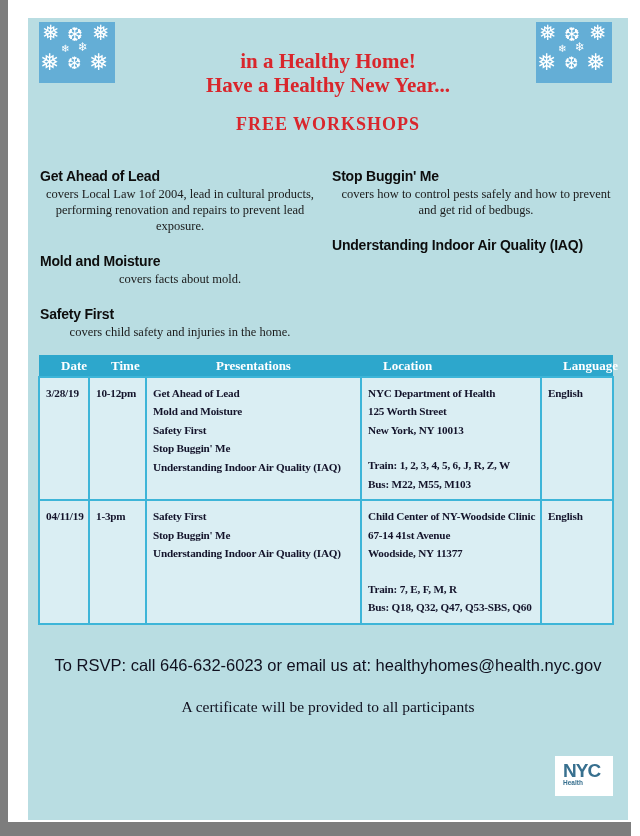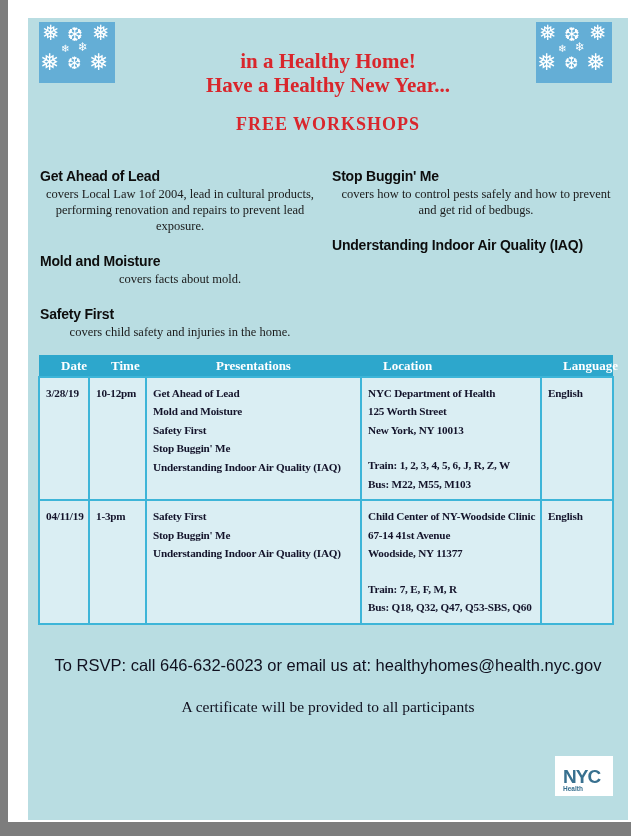--- a/index.html
+++ b/index.html
@@ -96,21 +96,21 @@
     font-family:Liberation Sans, sans-serif; font-size:16.5px; color:#10101f;margin-top:14px;
   }
   .cert-line {
     position:absolute; top:680px; left:0; width:100%; text-align:center;
     font-family:Liberation Serif, serif; font-size:15.5px; color:#10101f;
   }
 
   
   .logo {
     position:absolute; left:527px; top:738px; width:58px; height:40px;
-    background:#ffffff; padding:12px 0 0 8px;
+    background:#ffffff; padding:6px 0 0 8px;
   }
   .logo-nyc {
     font-family:"Liberation Sans", sans-serif; font-weight:bold;
     font-size:19px; line-height:17px; letter-spacing:-1px; color:#38708f;
   }
   .logo-health {
     font-family:"Liberation Sans", sans-serif; font-weight:bold;
     font-size:6.5px; color:#38708f; letter-spacing:0;
   }
 </style>

